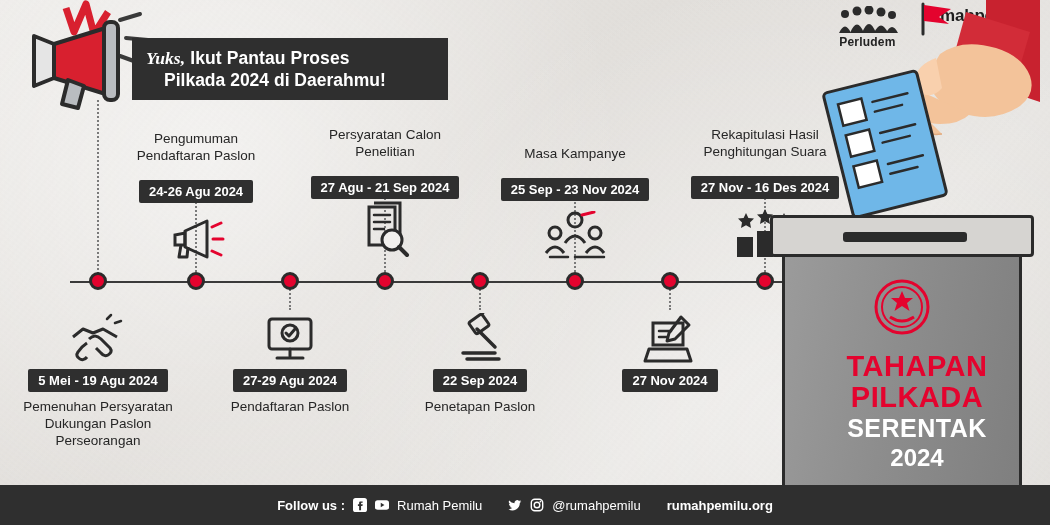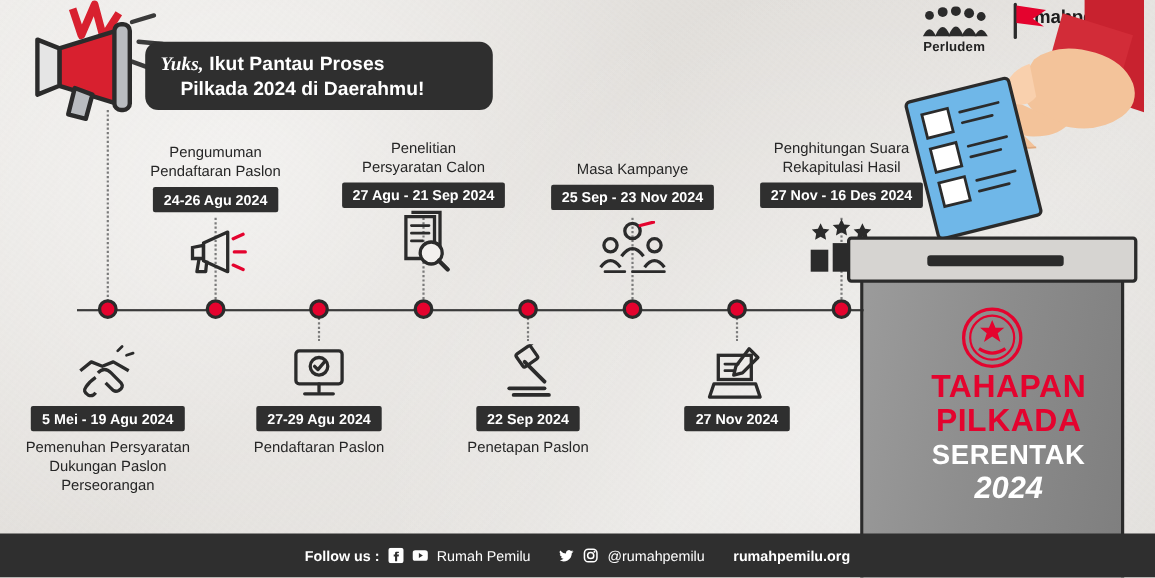--- a/index.html
+++ b/index.html
@@ -23,21 +23,21 @@
     background-image:
       repeating-linear-gradient(37deg, rgba(0,0,0,0.015) 0 2px, rgba(255,255,255,0.02) 2px 4px),
       repeating-linear-gradient(-53deg, rgba(0,0,0,0.012) 0 3px, rgba(255,255,255,0.015) 3px 6px);
   }
 
   
   .title-box {
     position: absolute; left: 132px; top: 38px;
     width: 316px; height: 62px;
     background: #2f2f2f;
-    border-radius: 12px;
+    border-radius: 0;
     padding: 9px 14px;
     color: #fff;
   }
   .title-line1 { font-size: 17.5px; font-weight: bold; line-height: 22px; letter-spacing: .1px; }
   .title-line1 .yuks { font-family: "Liberation Serif", serif; font-style: italic; font-weight: bold; }
   .title-line2 { font-size: 17.5px; font-weight: bold; line-height: 22px; margin-left: 18px; }
 
   
   .megaphone { position: absolute; left: 8px; top: 0px; width: 160px; height: 120px; }
 
@@ -63,21 +63,21 @@
   .vline {
     position: absolute; width: 0; border-left: 2px dotted #7a7a7a;
     transform: translateX(-50%);
   }
 
   .tl-item { position: absolute; transform: translateX(-50%); text-align: center; width: 220px; }
   .tl-label { font-size: 13.5px; color: #262626; line-height: 17px; }
   .tl-date {
     display: inline-block; background: #2f2f2f; color: #fff;
     font-size: 13px; font-weight: bold; padding: 4px 10px; border-radius: 2px;
-    margin-top: 6px; white-space: nowrap;
+    margin-top: 16px; white-space: nowrap;
   }
   .tl-item.below .tl-date { margin-top: 4px; margin-bottom: 6px; }
   .tl-icon { display: flex; justify-content: center; align-items: flex-end; height: 60px; }
 
   
   .ballot-wrap { position: absolute; right: 0; top: 60px; width: 280px; height: 460px; }
   .box-body {
     position: absolute; left: 12px; top: 190px; width: 240px; height: 300px;
     background: linear-gradient(100deg,#9b9b9b 0%, #8d8d8d 45%, #7e7e7e 100%);
     border: 3px solid #2b2b2b;
@@ -88,27 +88,27 @@
     background: #d6d4d1; border: 3px solid #2b2b2b; border-radius: 4px;
   }
   .slot {
     position: absolute; left: 70px; top: 14px; width: 124px; height: 10px;
     background: #2b2b2b; border-radius: 3px;
   }
   .kpu-emblem {
     position: absolute; left: 50%; top: 24px; transform: translateX(-50%);
     width: 60px; height: 60px;
   }
-  .panel-text { position: absolute; left: 0; top: 84px; width: 264px; text-align: center; }
+  .panel-text { position: absolute; left: 0; top: 98px; width: 264px; text-align: center; }
   .panel-text .l1, .panel-text .l2 {
     font-size: 29px; font-weight: bold; color: #e4032e; line-height: 31px;
     letter-spacing: .5px;
   }
   .panel-text .l3 { font-size: 25px; font-weight: bold; color: #fff; line-height: 30px; letter-spacing: .5px; }
-  .panel-text .l4 { font-size: 28px; font-weight: bold; color: #fff; line-height: 30px; font-style: italic; }
+  .panel-text .l4 { font-size: 24px; font-weight: bold; color: #fff; line-height: 30px; }
 
   
   .hand-wrap { position: absolute; right: 10px; top: -62px; width: 250px; height: 260px; }
 
   
   .footer {
     position: absolute; left: 0; bottom: 0; width: 100%; height: 40px;
     background: #2f2f2f; display: flex; align-items: center; justify-content: center; gap: 8px;
     color: #fff; font-size: 13px;
   }
@@ -207,22 +207,22 @@
     <svg width="58" height="52" viewBox="0 0 58 52">
       <path d="M8 24 L8 34 L18 34 L18 22 Z" fill="none" stroke="#2b2b2b" stroke-width="3"></path>
       <path d="M18 20 L40 10 L40 46 L18 36 Z" fill="none" stroke="#2b2b2b" stroke-width="3" stroke-linejoin="round"></path>
       <path d="M14 34 L12 46 L20 46 L21 36" fill="none" stroke="#2b2b2b" stroke-width="3" stroke-linejoin="round"></path>
       <path d="M45 16 L54 12 M46 28 L56 28 M45 40 L54 44" stroke="#e4032e" stroke-width="3" stroke-linecap="round"></path>
     </svg>
   </div>
 </div>
 
 <div class="tl-item above" style="left:385px; top:126px;">
+  <div class="tl-label">Persyaratan Calon</div>
   <div class="tl-label">Penelitian</div>
-  <div class="tl-label">Persyaratan Calon</div>
   <div class="tl-date">27 Agu - 21 Sep 2024</div>
   <div class="tl-icon">
     <svg width="56" height="58" viewBox="0 0 56 58">
       <path d="M12 6 L38 6 L38 44 L12 44 Z" fill="none" stroke="#2b2b2b" stroke-width="3"></path>
       <path d="M17 2 L43 2 L43 40" fill="none" stroke="#2b2b2b" stroke-width="3"></path>
       <path d="M17 14 H33 M17 21 H33 M17 28 H27" stroke="#2b2b2b" stroke-width="2.5" stroke-linecap="round"></path>
       <circle cx="35" cy="39" r="10" fill="#f2f0ee" stroke="#2b2b2b" stroke-width="3"></circle>
       <path d="M42 46 L50 54" stroke="#2b2b2b" stroke-width="4" stroke-linecap="round"></path>
     </svg>
   </div>
@@ -239,22 +239,22 @@
       <path d="M4 42 Q13 30 22 42" fill="none" stroke="#2b2b2b" stroke-width="3"></path>
       <circle cx="53" cy="22" r="6" fill="none" stroke="#2b2b2b" stroke-width="3"></circle>
       <path d="M44 42 Q53 30 62 42" fill="none" stroke="#2b2b2b" stroke-width="3"></path>
       <path d="M33 46 H62 M8 46 H26" stroke="#2b2b2b" stroke-width="2.5" stroke-linecap="round"></path>
       <path d="M40 4 L52 1" stroke="#e4032e" stroke-width="3" stroke-linecap="round"></path>
     </svg>
   </div>
 </div>
 
 <div class="tl-item above" style="left:765px; top:126px;">
+  <div class="tl-label">Rekapitulasi Hasil</div>
   <div class="tl-label">Penghitungan Suara</div>
-  <div class="tl-label">Rekapitulasi Hasil</div>
   <div class="tl-date">27 Nov - 16 Des 2024</div>
   <div class="tl-icon">
     <svg width="62" height="52" viewBox="0 0 62 52">
       <path d="M12 6 l2.4 5 5.6.6-4 3.8 1 5.6-5-2.8-5 2.8 1-5.6-4-3.8 5.6-.6z" fill="#2b2b2b"></path>
       <path d="M31 2 l2.4 5 5.6.6-4 3.8 1 5.6-5-2.8-5 2.8 1-5.6-4-3.8 5.6-.6z" fill="#2b2b2b"></path>
       <path d="M50 6 l2.4 5 5.6.6-4 3.8 1 5.6-5-2.8-5 2.8 1-5.6-4-3.8 5.6-.6z" fill="#2b2b2b"></path>
       <rect x="3" y="30" width="16" height="20" fill="#2b2b2b"></rect>
       <rect x="23" y="24" width="16" height="26" fill="#2b2b2b"></rect>
       <rect x="43" y="33" width="16" height="17" fill="#2b2b2b"></rect>
     </svg>

